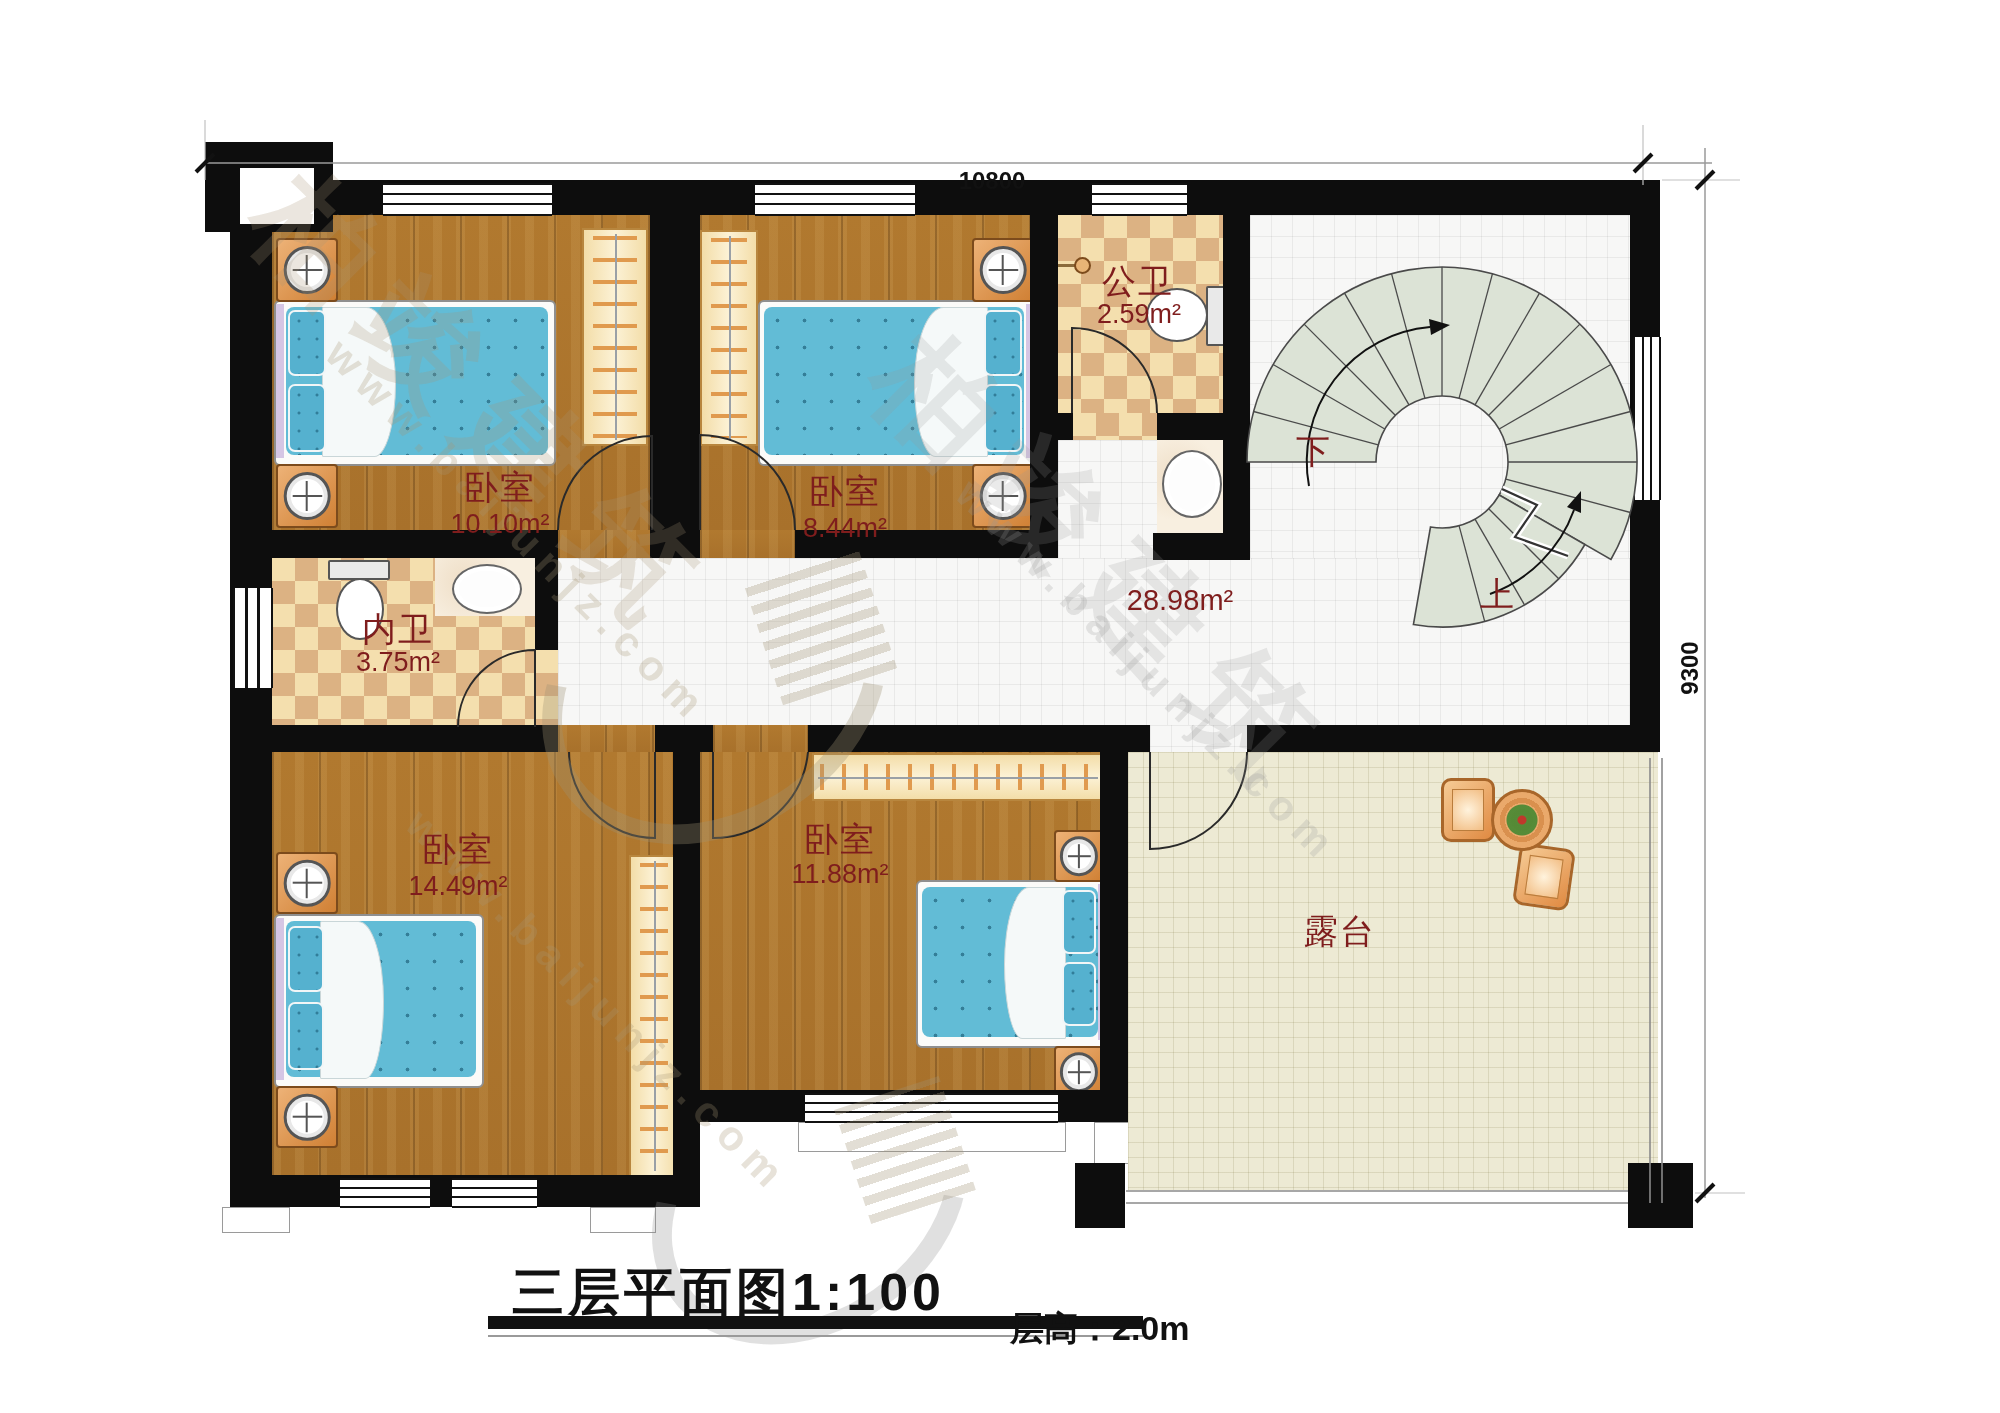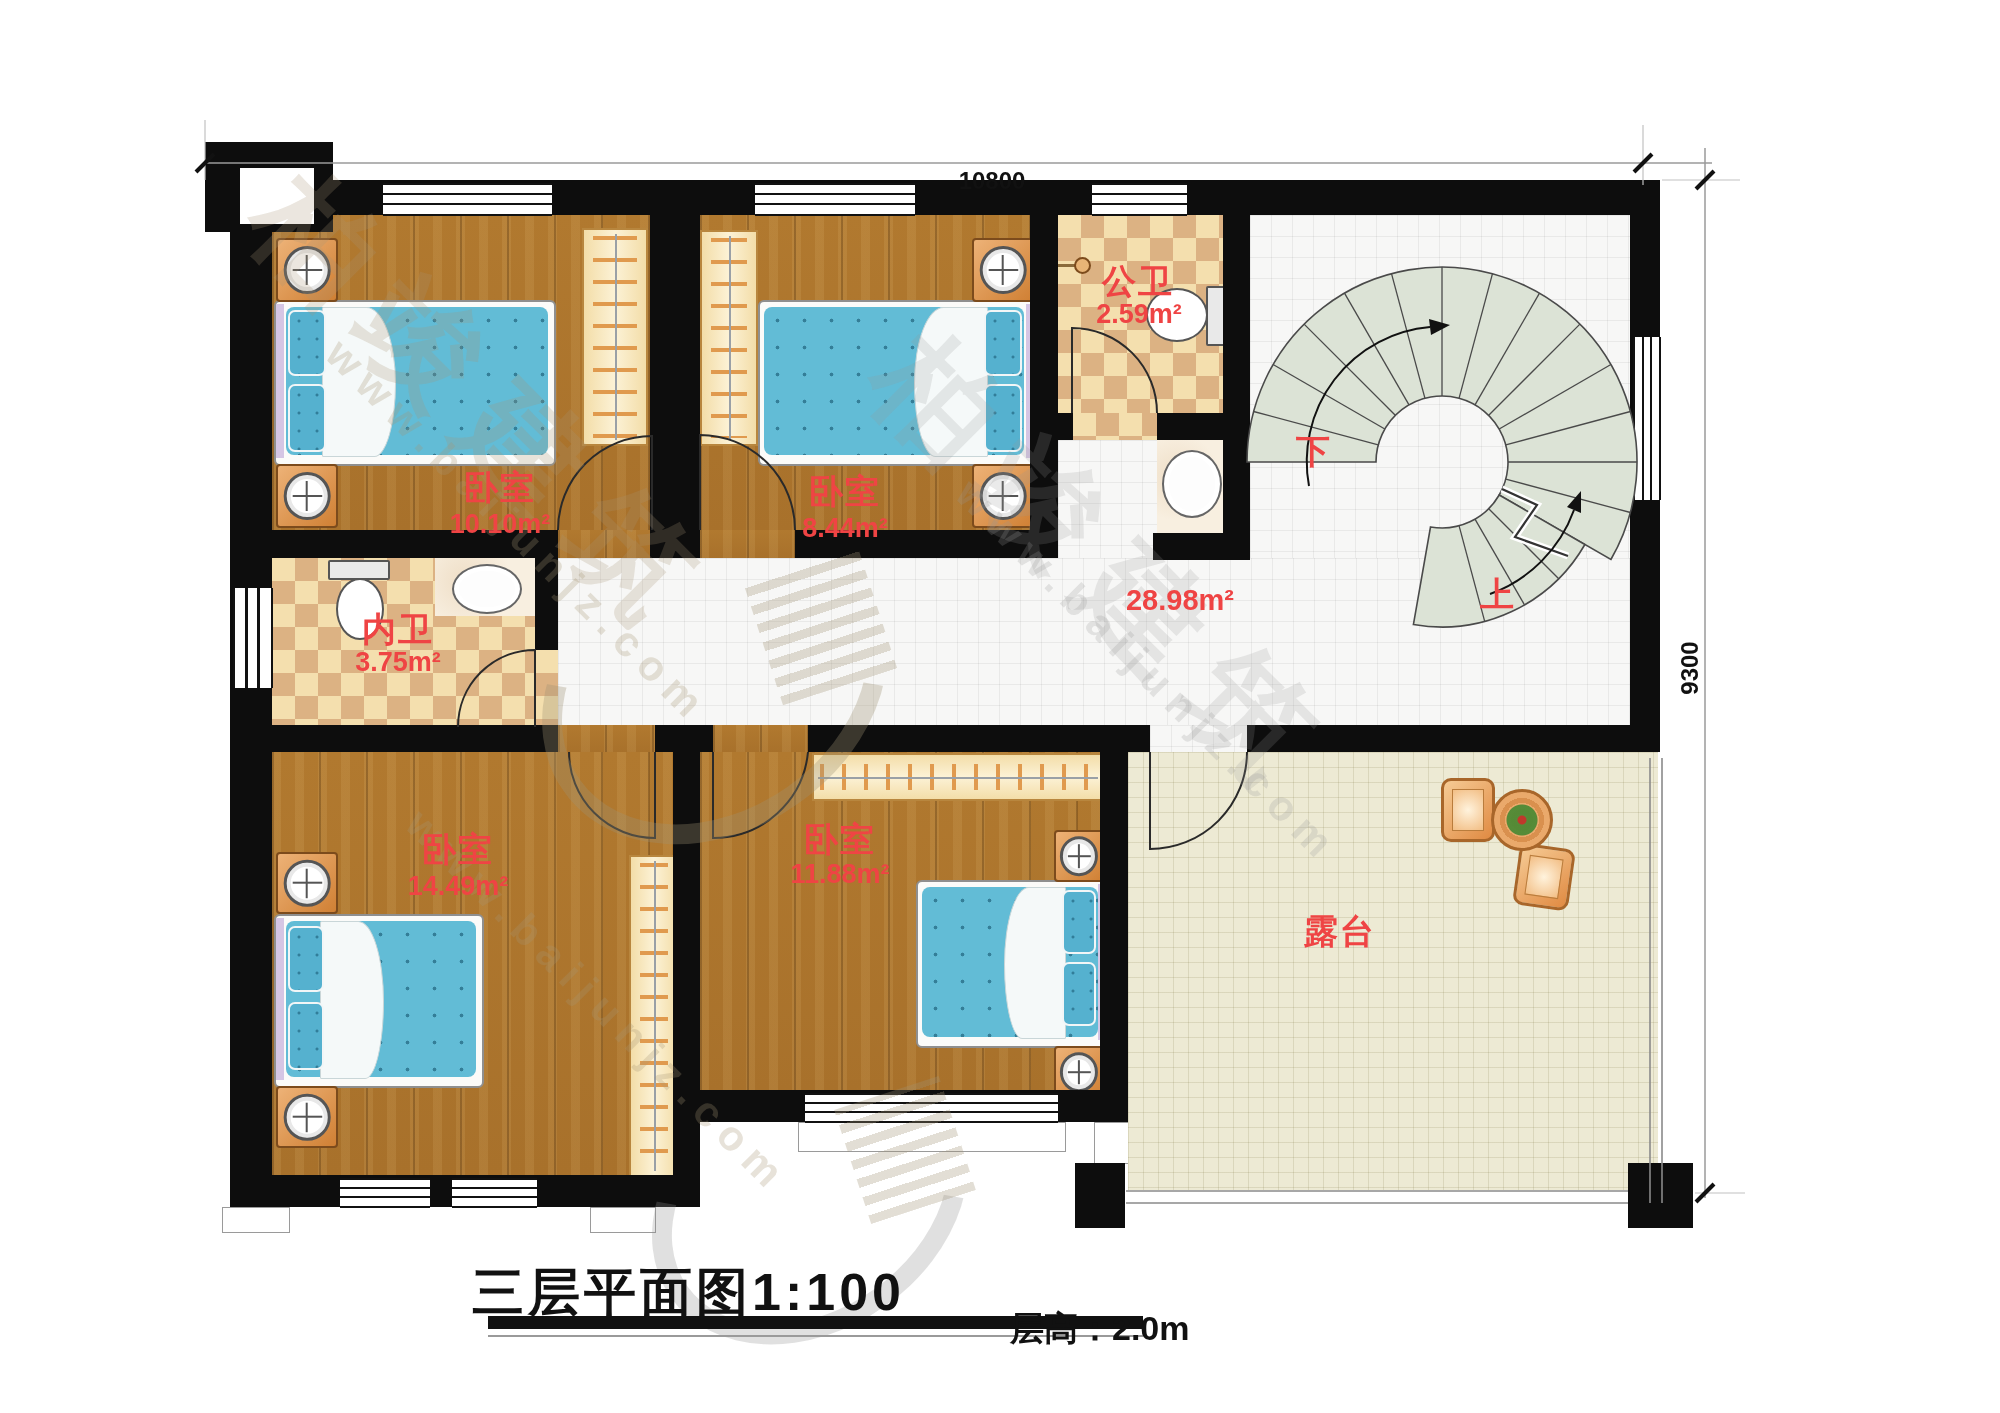--- a/index.html
+++ b/index.html
@@ -69,22 +69,22 @@
       border:3px solid #a8662a;border-radius:10px;z-index:20;}
   .ter-chair .cushion{position:absolute;inset:8px;background:radial-gradient(circle,#fff3dd, #f2bd83);border:1px solid #b97c3c;}
   .ter-table{position:absolute;border-radius:50%;border:3px solid #a8662a;z-index:21;
       background:
         radial-gradient(circle at 50% 50%, #c0392b 0 4px, rgba(0,0,0,0) 5px),
         radial-gradient(circle at 50% 50%, rgba(78,138,53,.95) 0 15px, rgba(78,138,53,0) 16px),
         repeating-radial-gradient(circle at 50% 50%, #eaa96b 0 6px, #d9904e 6px 11px);}
   .knob-line{position:absolute;background:#8a6a3a;z-index:22;}
   .knob{position:absolute;background:#e8b476;border:2px solid #7c4b1c;border-radius:50%;z-index:22;}
   
-  .label{position:absolute;transform:translate(-50%,-50%);text-align:center;color:#ef4444;
-      font-weight:bold;z-index:60;white-space:nowrap;}
+  .label{position:absolute;transform:translate(-50%,-50%);text-align:center;color:#7f1d1d;
+      font-weight:normal;z-index:60;white-space:nowrap;}
   .room-name{font-size:34px;letter-spacing:2px;}
   .room-area{font-size:27px;}
   .hall-area{font-size:29px;}
   .stair-char{font-size:34px;}
   .dim-text{font-size:24px;font-weight:bold;color:#111;}
   
   svg.overlay{position:absolute;left:0;top:0;z-index:40;pointer-events:none;}
   
   .wm{position:absolute;z-index:55;pointer-events:none;font-weight:bold;opacity:.9;}
   .wm-cn{font-size:120px;color:rgba(165,148,115,.26);letter-spacing:28px;transform:rotate(45deg);transform-origin:left top;}
@@ -352,20 +352,20 @@
   <div class="label room-name" style="left:840px;top:840px;">卧室</div>
   <div class="label room-area" style="left:840px;top:874px;">11.88m²</div>
   <div class="label hall-area" style="left:1180px;top:600px;">28.98m²</div>
   <div class="label room-name" style="left:1340px;top:932px;">露台</div>
   <div class="label stair-char" style="left:1313px;top:452px;">下</div>
   <div class="label stair-char" style="left:1497px;top:595px;">上</div>
 
   <div class="label dim-text" style="left:992px;top:181px;">10800</div>
   <div class="label dim-text" style="left:1690px;top:668px;transform:translate(-50%,-50%) rotate(-90deg);">9300</div>
 
-  <div class="title" style="left:472px;top:1258px;text-align:right;">三层平面图1:100</div>
+  <div class="title" style="left:512px;top:1258px;text-align:right;">三层平面图1:100</div>
   <div class="title-bar" style="left:488px;top:1316px;width:655px;height:13px;"></div>
   <div class="title-thin" style="left:488px;top:1335px;width:655px;height:2px;"></div>
   <div class="stat" style="left:1010px;top:1306px;">
     <span>层高：</span><span>2.0m</span>
   </div>
 
 </div>
 
 </body></html>

